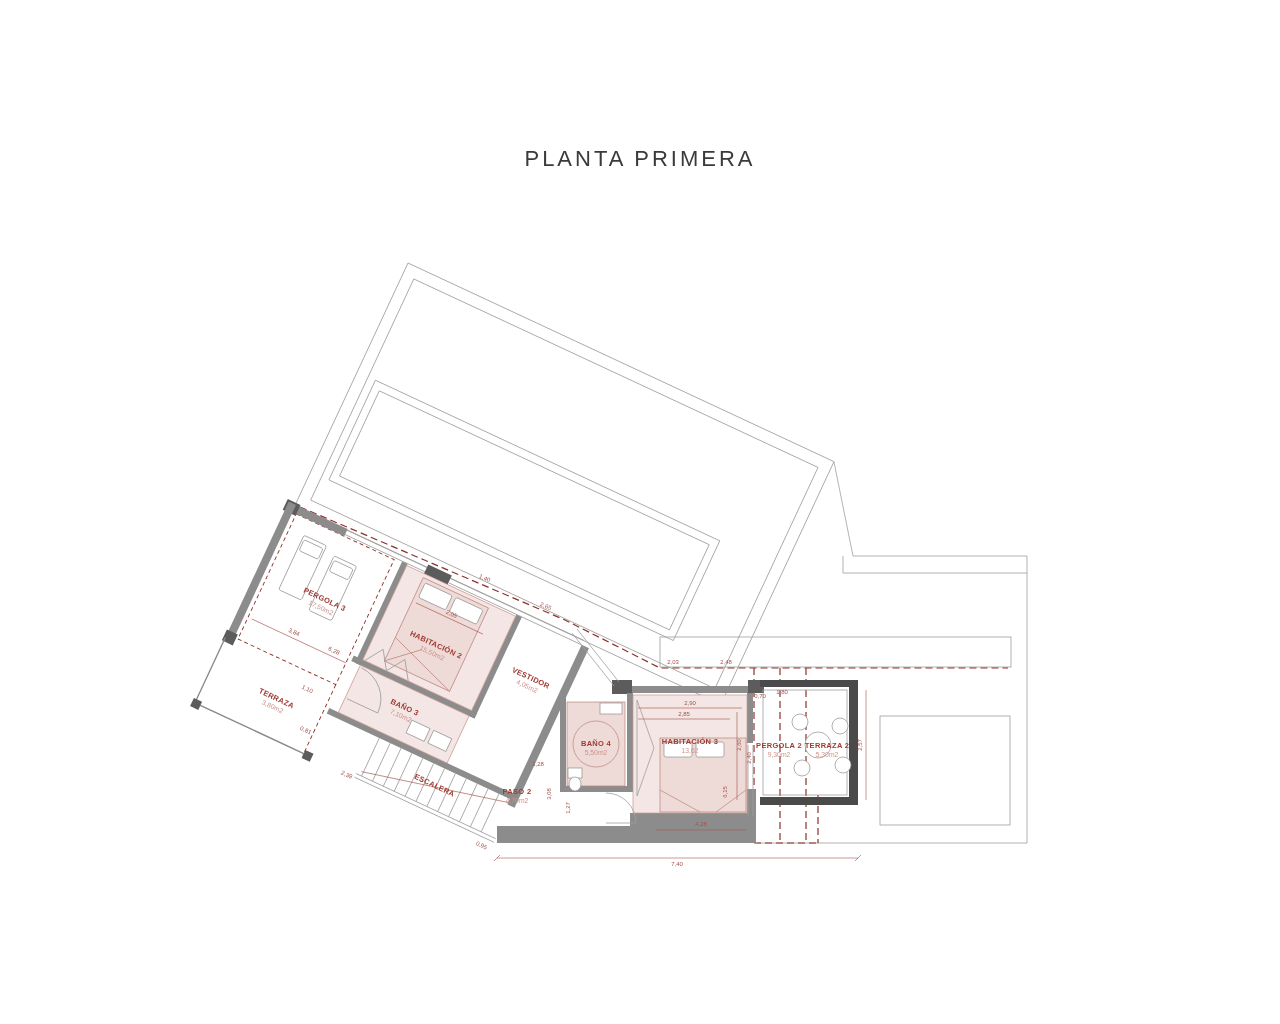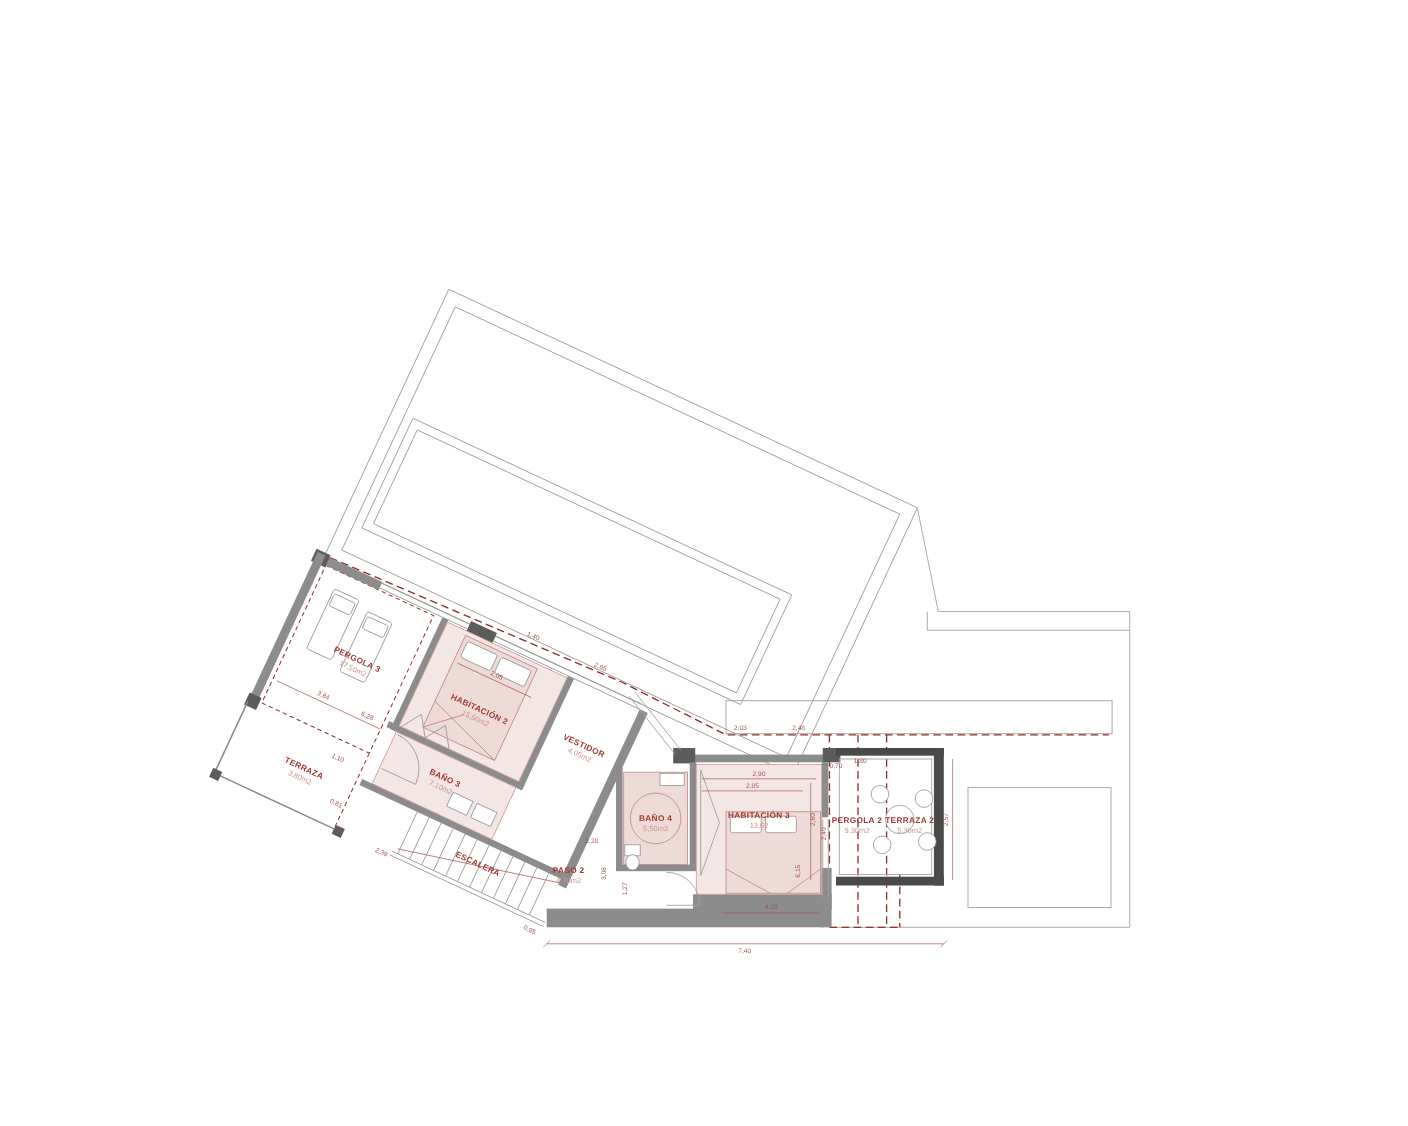--- a/index.html
+++ b/index.html
@@ -22,20 +22,21 @@
   .diml{stroke:#a3544c;stroke-width:0.6;fill:none;}
   .rname{font-family:"Liberation Sans",sans-serif;font-size:7.5px;font-weight:bold;
          fill:#a03b33;text-anchor:middle;letter-spacing:.3px;}
   .rarea{font-family:"Liberation Sans",sans-serif;font-size:6.8px;fill:#cc958e;text-anchor:middle;}
   .dim{font-family:"Liberation Sans",sans-serif;font-size:6px;fill:#a3544c;text-anchor:middle;}
 </style>
 </head>
 <body>
 
 <div class="page">
+  <div class="plan-title">PLANTA PRIMERA</div>
 
   <svg width="1280" height="1024" viewBox="0 0 1280 1024">
 
     <g transform="rotate(25 408 263)">
       <rect class="tl" x="408" y="263" width="470" height="268"></rect>
       <rect class="tl" x="420" y="275" width="446" height="244"></rect>
       <rect class="tl" x="428" y="383" width="380" height="110"></rect>
       <rect class="tl" x="436" y="391" width="364" height="94"></rect>
     </g>
     <g>

